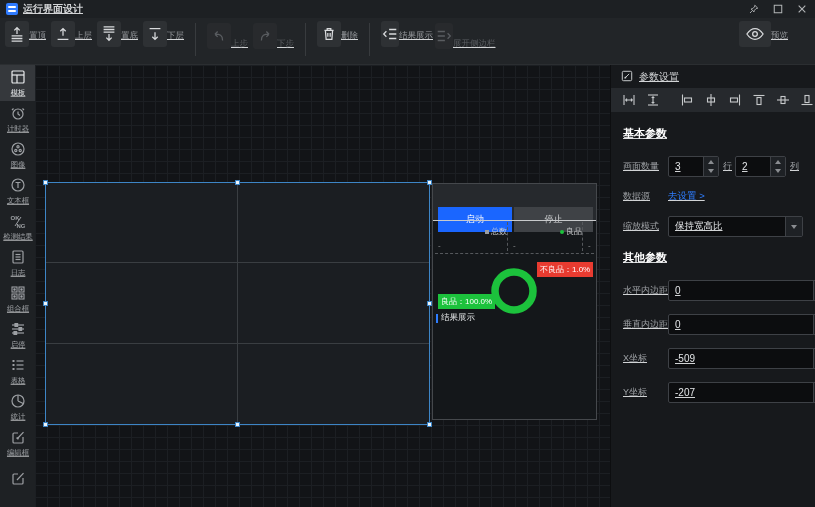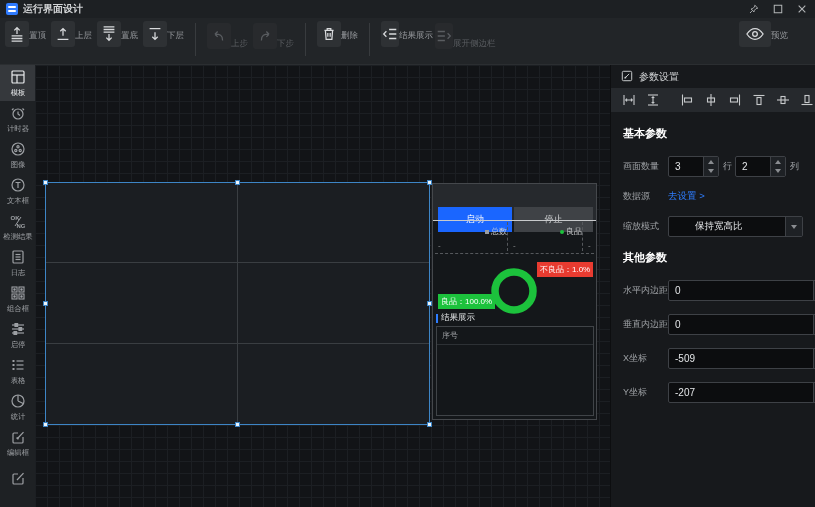--- a/index.html
+++ b/index.html
@@ -1,18 +1,18 @@
 <!DOCTYPE html>
 <html><head>
 <meta charset="utf-8">
 <style>
   * { margin:0; padding:0; box-sizing:border-box; }
   html,body { background:#000; }
   body { font-family:"Liberation Sans","DejaVu Sans",sans-serif; }
-  .window { position:relative; width:815px; height:507px; background:#ec4899; overflow:hidden; color:#d2d4d6; }
+  .window { position:relative; width:815px; height:507px; background:#ec4899; overflow:hidden; color:#d2d4d6;text-decoration:underline; }
 
   
   .titlebar { height:18px; background:#1d2023; display:flex; align-items:center; padding:0 8px 0 6px; }
   .app-icon { width:12px; height:12px; background:#2f7bff; border-radius:2px; margin-right:5px; display:flex; flex-direction:column; justify-content:center; gap:2px; padding:0 2px; }
   .app-icon i { display:block; height:2px; background:#fff; border-radius:1px; }
   .tb-title { font-size:10px; font-weight:bold; color:#d2d4d6; }
   .win-controls { margin-left:auto; display:flex; align-items:center; gap:14px; color:#b4b6b8; }
   .win-controls svg { display:block; }
 
   
@@ -81,21 +81,21 @@
   .align-row svg { display:block; cursor:pointer; }
   .asep { width:1px; height:13px; background:#4a4d51; }
   .props-body { padding:8px 12px 0 12px; }
   .sec-title { font-size:11px; font-weight:bold; color:#fff; margin:6px 0 15px; }
   .prow { display:flex; align-items:center; margin-bottom:13px; }
   .plabel { width:45px; font-size:9px; color:#9da0a4; flex-shrink:0; }
   .nb { display:flex; align-items:stretch; height:21px; background:#0c0d0f; border:1px solid #3e4146; border-radius:2px; }
   .nb input { min-width:0; flex:1; background:transparent; border:none; outline:none; color:#e4e6e8; font-size:10px; padding:0 6px; font-family:inherit; }
   .nb.small { width:51px; }
   .nb.wide { flex:1; }
-  .nb.dd { width:144px;padding-left:20px; }
+  .nb.dd { width:144px; }
   .dd-val { flex:1; font-size:9.5px; color:#e4e6e8; display:flex; align-items:center; padding:0 6px; white-space:nowrap; }
   .step { width:15px; border-left:1px solid #3e4146; display:flex; flex-direction:column; background:#1e2125; }
   .step span { flex:1; display:flex; align-items:center; justify-content:center; cursor:pointer; }
   .tri-up { width:0; height:0; border-left:3px solid transparent; border-right:3px solid transparent; border-bottom:4px solid #8a8d91; }
   .tri-dn { width:0; height:0; border-left:3px solid transparent; border-right:3px solid transparent; border-top:4px solid #8a8d91; }
   .caret { width:17px; border-left:1px solid #3e4146; display:flex; align-items:center; justify-content:center; background:#1e2125; cursor:pointer; }
   .unit { font-size:9px; color:#9da0a4; margin:0 3px 0 4px; white-space:nowrap; }
   .link { font-size:9.5px; color:#2e7dff; cursor:pointer; white-space:nowrap; }
 </style>
 </head>
@@ -418,23 +418,20 @@
         <div class="pw-dash"></div>
         <svg class="donut" width="46" height="46" viewBox="0 0 46 46">
             <circle cx="23" cy="23" r="19" fill="none" stroke="#1cc23c" stroke-width="7.5"></circle>
           </svg>
         <span class="badge red">不良品：1.0%</span>
         <span class="badge green">良品：100.0%</span>
         <div class="pw-sec">
           <span class="bar"></span>
           <span>结果展示</span>
         </div>
-        <div class="pw-table">
-          <div class="pw-th">序号</div>
-        </div>
       </div>
     </div>
 
     <div class="props">
       <div class="props-head">
         <span><svg width="12" height="12" viewBox="0 0 14 14" stroke="currentColor" stroke-width="1.1" fill="none">
               <rect x="1.5" y="1.5" width="11" height="11" rx="1.5"></rect>
               <path d="M4.5 9.5 L9.5 4.5 M4.5 9.5 L5 7.8 M4.5 9.5 L6.2 9"></path>
             </svg></span>
         <span>参数设置</span>

